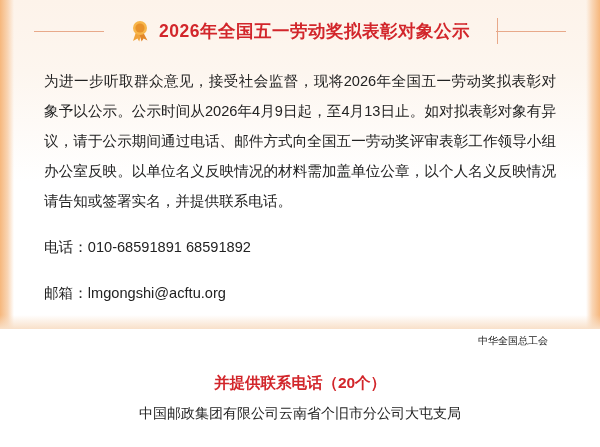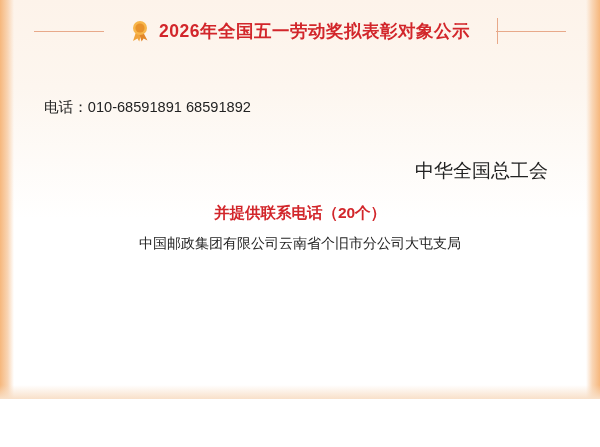--- a/index.html
+++ b/index.html
@@ -9,21 +9,21 @@
   body {
     width: 600px;
     height: 447px;
     overflow: hidden;
     font-family: "Liberation Sans", sans-serif;
     background: #ffffff;
   }
   .page {
     position: relative;
     width: 600px;
-    height: 399px;
+    height: 329px;
     box-sizing: border-box;
     background:
       linear-gradient(to bottom, #fdf3ea 0%, #fdf6ef 22%, #ffffff 55%, #ffffff 100%);
   }
   
   .edge-left, .edge-right {
     position: absolute;
     top: 0;
     bottom: 0;
     width: 14px;
@@ -88,30 +88,30 @@
   .body-text {
     margin: 4px 28px 0 28px;
     font-size: 14.6px;
     line-height: 30px;
     color: #222222;
     text-align: justify;
     text-justify: inter-ideograph;
     text-indent: 0;
   }
   .contact-line {
-    margin: 30px 28px 0 28px;
+    margin: 16px 28px 0 28px;
     font-size: 14.6px;
     line-height: 30px;
     color: #222222;
   }
   .contact-line.second { margin-top: 16px; }
   .signature {
-    margin: 34px 36px 0 0;
+    margin: 18px 36px 0 0;
     text-align: right;
-    font-size: 19px;
+    font-size: 10px;
     line-height: 29px;
     color: #222222;
   }
   
   .section-heading {
     margin-top: 18px;
     text-align: center;
     color: #d2262b;
     font-size: 15.5px;
     font-weight: bold;
@@ -152,22 +152,24 @@
             <path d="M6 12 L3 21 L7.5 18.6 L9.2 21.6 L11.6 13.6 Z" fill="#f0a33c"></path>
             <path d="M13 12 L17.5 20.4 L13.6 18.6 L11.6 21.4 L9.2 13.6 Z" fill="#e2872a"></path>
             <circle cx="10" cy="8" r="7" fill="#f7b64b"></circle>
             <circle cx="10" cy="8" r="4.6" fill="#e8922b"></circle>
           </svg>
         </span>
         <span class="title">2026年全国五一劳动奖拟表彰对象公示</span>
       </div>
     </div>
 
+    <div class="body-text">为进一步听取群众意见，接受社会监督，现将2026年全国五一劳动奖拟表彰对象予以公示。公示时间从2026年4月9日起，至4月13日止。如对拟表彰对象有异议，请于公示期间通过电话、邮件方式向全国五一劳动奖评审表彰工作领导小组办公室反映。以单位名义反映情况的材料需加盖单位公章，以个人名义反映情况请告知或签署实名，并提供联系电话。</div>
 
     <div class="contact-line">电话：010-68591891 68591892</div>
+    <div class="contact-line second">邮箱：lmgongshi@acftu.org</div>
 
     <div class="signature">中华全国总工会</div>
 
     <div class="section-heading">并提供联系电话（20个）</div>
     <div class="list-item">中国邮政集团有限公司云南省个旧市分公司大屯支局</div>
 
   </div>
 </div>
 
 </body></html>

